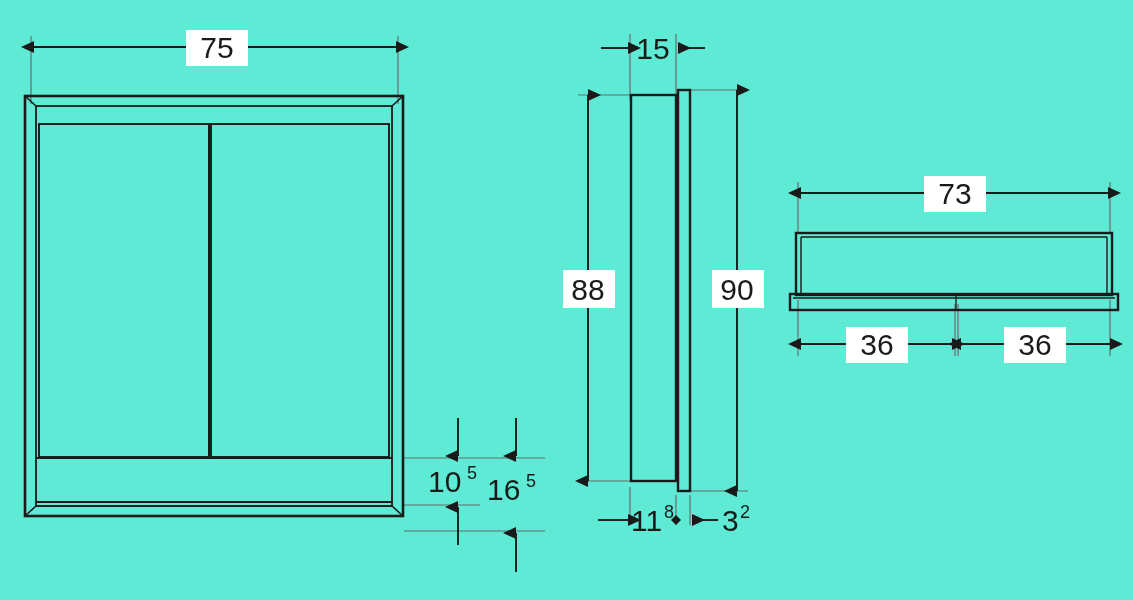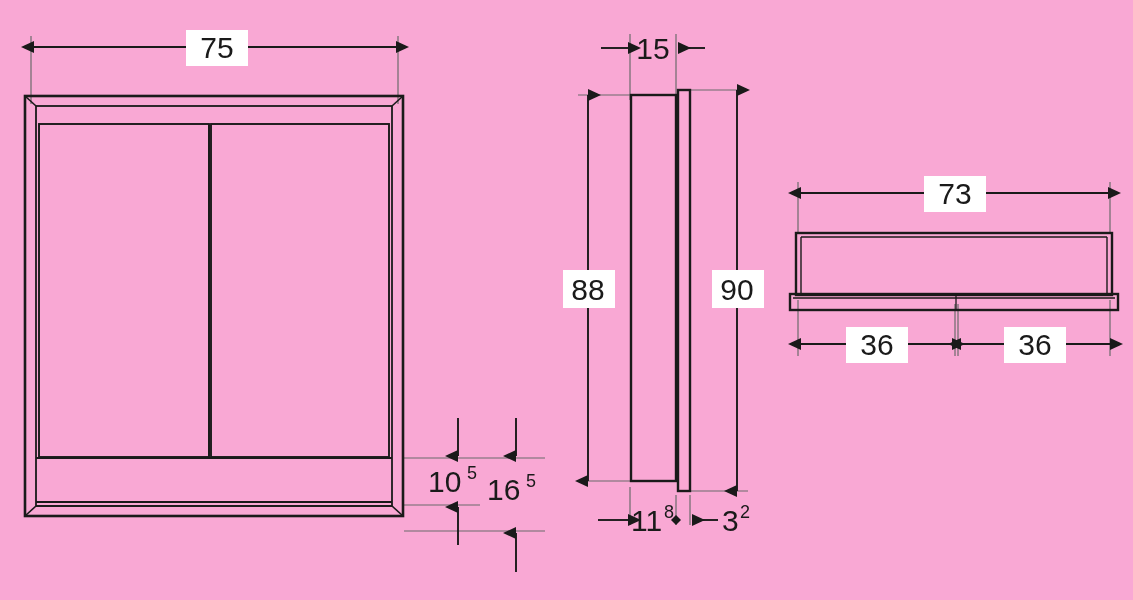--- a/index.html
+++ b/index.html
@@ -7,21 +7,21 @@
     padding: 0;
     background: #ffffff;
   }
   body {
     font-family: "Liberation Sans", sans-serif;
   }
   #drawing-root {
     position: relative;
     width: 1133px;
     height: 600px;
-    background: #f9a8d4;
+    background: #5eead4;
     overflow: hidden;
     text-decoration: underline;
   }
   #drawing-svg {
     position: absolute;
     left: 0;
     top: 0;
     width: 1133px;
     height: 600px;
     display: block;

